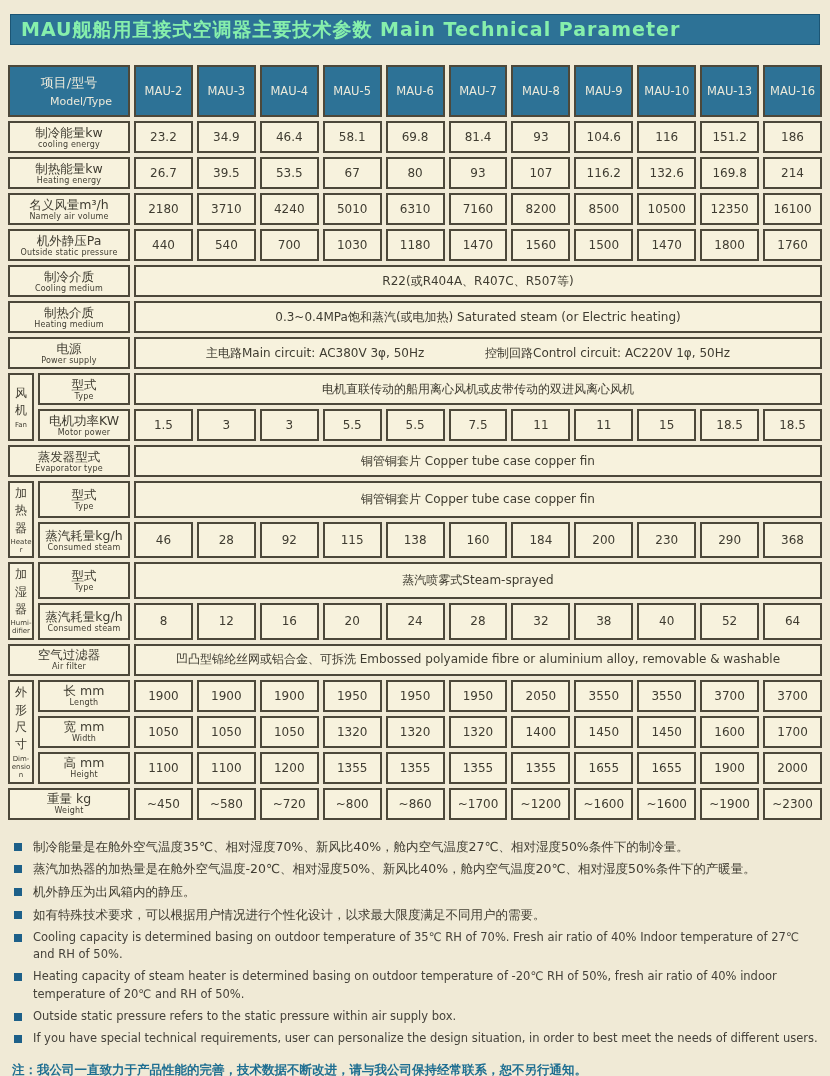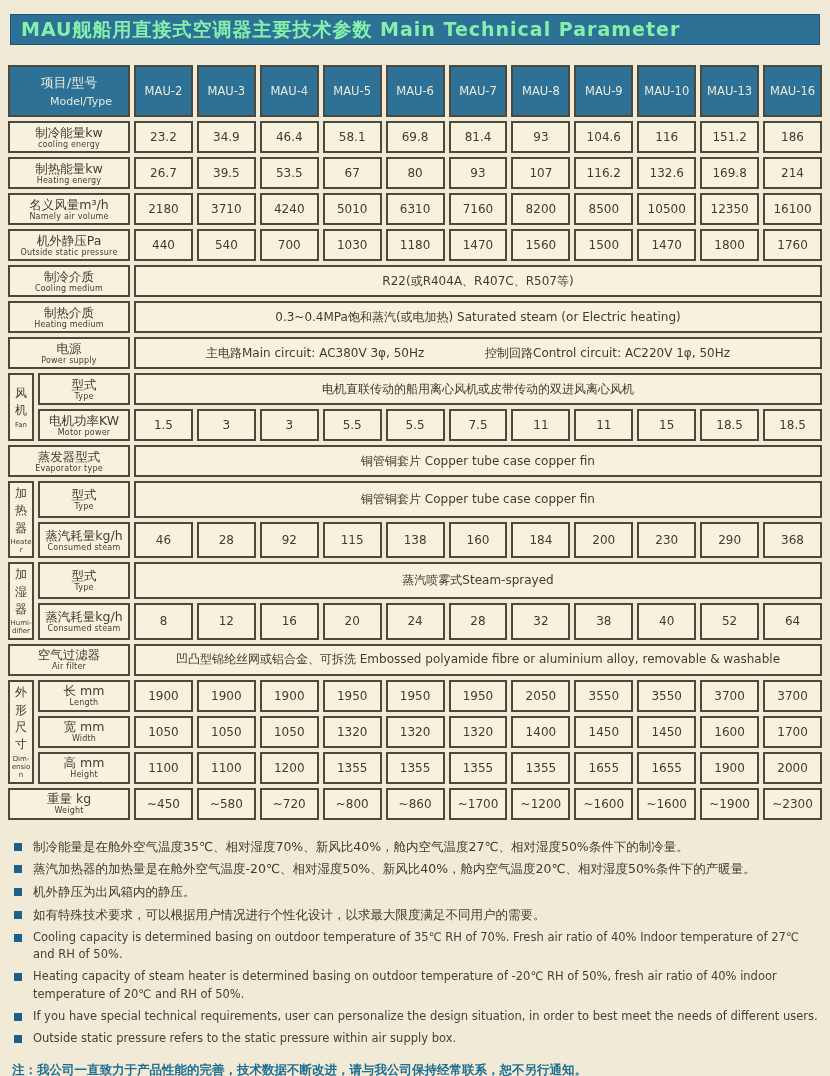--- a/index.html
+++ b/index.html
@@ -391,24 +391,24 @@
   <div class="note en-note">
     <span class="sq"></span>
     <span class="t">Cooling capacity is determined basing on outdoor temperature of 35℃ RH of 70%. Fresh air ratio of 40% Indoor temperature of 27℃ and  RH of 50%.</span>
   </div>
   <div class="note en-note">
     <span class="sq"></span>
     <span class="t">Heating capacity of steam heater is determined basing on outdoor temperature of -20℃ RH of 50%, fresh air ratio of 40% indoor temperature of 20℃ and RH of 50%.</span>
   </div>
   <div class="note en-note">
     <span class="sq"></span>
+    <span class="t">Outside static pressure refers to the static pressure within air supply box.</span>
+  </div>
+  <div class="note en-note">
+    <span class="sq"></span>
     <span class="t">If you have special technical requirements, user can personalize the design situation, in order to best meet the needs of different users.</span>
-  </div>
-  <div class="note en-note">
-    <span class="sq"></span>
-    <span class="t">Outside static pressure refers to the static pressure within air supply box.</span>
   </div>
 </div>
 
 <div class="attention">
   <div class="att-zh">注：我公司一直致力于产品性能的完善，技术数据不断改进，请与我公司保持经常联系，恕不另行通知。</div>
 
 </div>
 
 </body></html>

